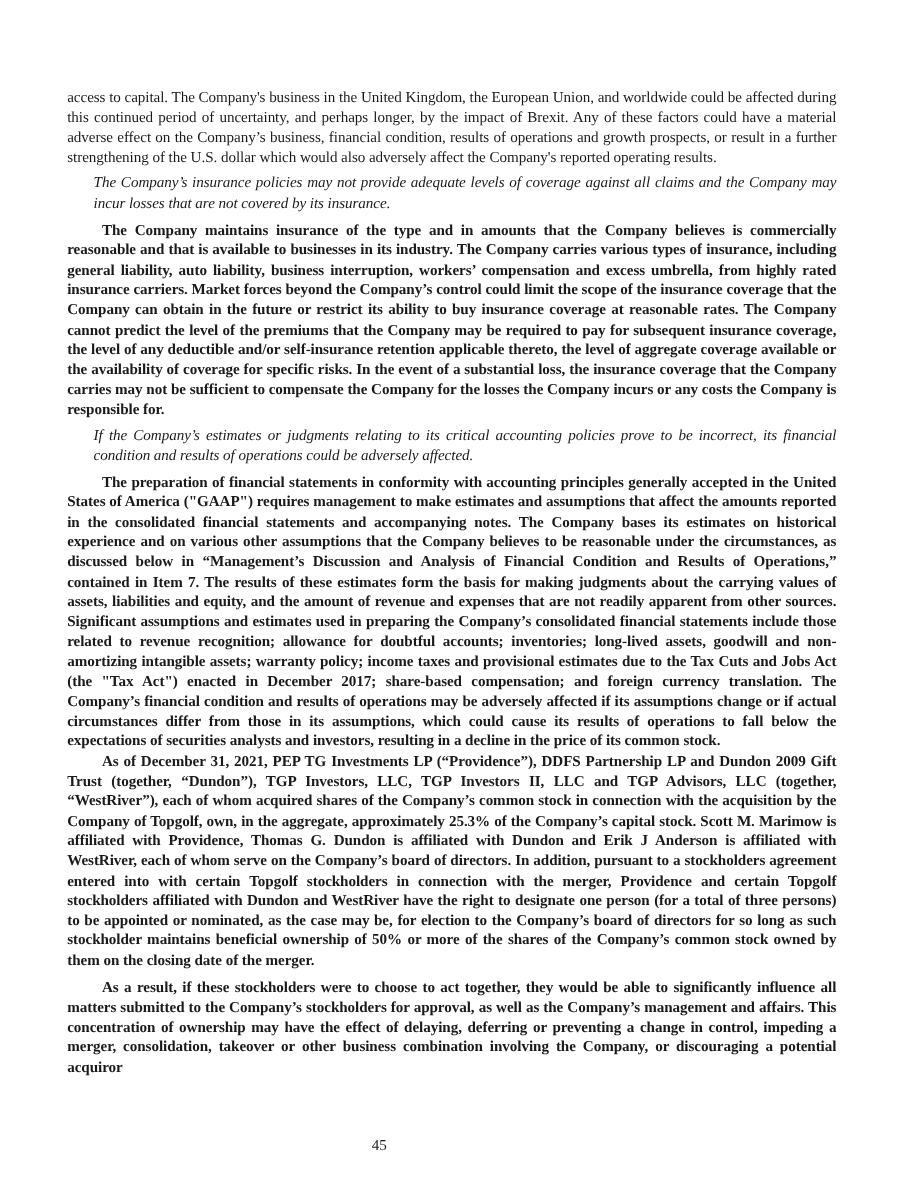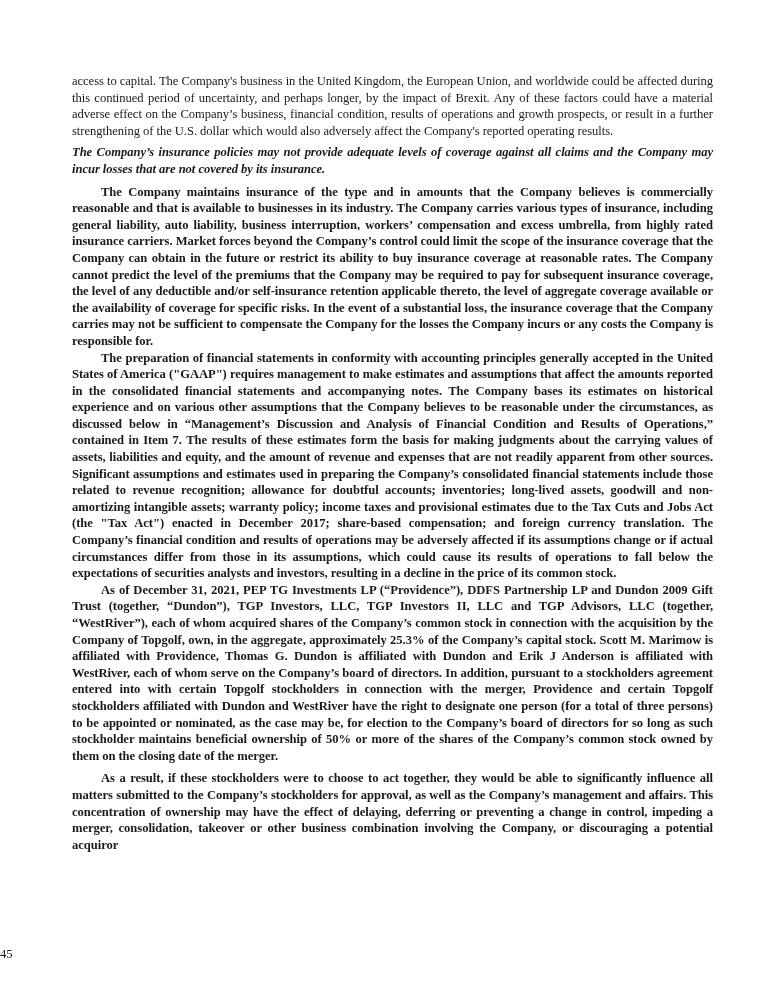--- a/index.html
+++ b/index.html
@@ -10,60 +10,63 @@
     body {
       width: 768px;
       height: 1000px;
       position: relative;
       overflow: hidden;
       font-family: "Liberation Serif", "DejaVu Serif", serif;
       color: #1a1a1a;
     }
     .page {
       position: absolute;
-      left: 72px;
+      left: 56px;
       top: 73px;
       width: 641px;
     }
     p {
       margin: 0;
       font-size: 12.6px;
       line-height: 16.6px;
       text-align: justify;
       letter-spacing: -0.05px;
     }
     p.indent {
       text-indent: 29px;
       font-weight: bold;
     }
     p.heading {
-      font-weight: bold;
+      font-weight: normal;
       font-style: italic;
       margin-top: 6px;
       margin-bottom: 6px;
+      margin-left: 22px;
     }
     p.body + p.heading,
     p.indent + p.heading { margin-top: 5px; }
     .gap { height: 6px; }
     .page-number {
       position: absolute;
       left: 0;
       width: 632px;
       top: 947px;
+      text-align: center;
       font-size: 12.6px;
       font-family: "Liberation Serif", "DejaVu Serif", serif;
       color: #1a1a1a;
     }
   </style>
 </head>
 <body>
 
 <div class="page">
   <p class="body">access to capital. The Company's business in the United Kingdom, the European Union, and worldwide could be affected during this continued period of uncertainty, and perhaps longer, by the impact of Brexit.  Any of these factors could have a material adverse effect on the Company’s business, financial condition, results of operations and growth prospects, or result in a further strengthening of the U.S. dollar which would also adversely affect the Company's reported operating results.</p>
   <p class="heading">The Company’s insurance policies may not provide adequate levels of coverage against all claims and the Company may incur losses that are not covered by its insurance.</p>
   <p class="indent">The Company maintains insurance of the type and in amounts that the Company believes is commercially reasonable and that is available to businesses in its industry. The Company carries various types of insurance, including general liability, auto liability, business interruption, workers’ compensation and excess umbrella, from highly rated insurance carriers. Market forces beyond the Company’s control could limit the scope of the insurance coverage that the Company can obtain in the future or restrict its ability to buy insurance coverage at reasonable rates. The Company cannot predict the level of the premiums that the Company may be required to pay for subsequent insurance coverage, the level of any deductible and/or self-insurance retention applicable thereto, the level of aggregate coverage available or the availability of coverage for specific risks.  In the event of a substantial loss, the insurance coverage that the Company carries may not be sufficient to compensate the Company for the losses the Company incurs or any costs the Company is responsible for.</p>
+  <p class="heading">If the Company’s estimates or judgments relating to its critical accounting policies prove to be incorrect, its financial condition and results of operations could be adversely affected.</p>
   <p class="indent">The preparation of financial statements in conformity with accounting principles generally accepted in the United States of America ("GAAP") requires management to make estimates and assumptions that affect the amounts reported in the consolidated financial statements and accompanying notes. The Company bases its estimates on historical experience and on various other assumptions that the Company believes to be reasonable under the circumstances, as discussed below in “Management’s Discussion and Analysis of Financial Condition and Results of Operations,” contained in Item 7. The results of these estimates form the basis for making judgments about the carrying values of assets, liabilities and equity, and the amount of revenue and expenses that are not readily apparent from other sources. Significant assumptions and estimates used in preparing the Company’s consolidated financial statements include those related to revenue recognition; allowance for doubtful accounts; inventories; long-lived assets, goodwill and non-amortizing intangible assets; warranty policy; income taxes and provisional estimates due to the Tax Cuts and Jobs Act (the "Tax Act") enacted in December 2017; share-based compensation; and foreign currency translation. The Company’s financial condition and results of operations may be adversely affected if its assumptions change or if actual circumstances differ from those in its assumptions, which could cause its results of operations to fall below the expectations of securities analysts and investors, resulting in a decline in the price of its common stock.</p>
   <p class="indent">As of December 31, 2021, PEP TG Investments LP (“Providence”), DDFS Partnership LP and Dundon 2009 Gift Trust (together, “Dundon”), TGP Investors, LLC, TGP Investors II, LLC and TGP Advisors, LLC (together, “WestRiver”), each of whom acquired shares of the Company’s common stock in connection with the acquisition by the Company of Topgolf, own, in the aggregate, approximately 25.3% of the Company’s capital stock.  Scott M. Marimow is affiliated with Providence, Thomas G. Dundon is affiliated with Dundon and Erik J Anderson is affiliated with WestRiver, each of whom serve on the Company’s board of directors. In addition, pursuant to a stockholders agreement entered into with certain Topgolf stockholders in connection with the merger, Providence and certain Topgolf stockholders affiliated with Dundon and WestRiver have the right to designate one person (for a total of three persons) to be appointed or nominated, as the case may be, for election to the Company’s board of directors for so long as such stockholder maintains beneficial ownership of 50% or more of the shares of the Company’s common stock owned by them on the closing date of the merger.</p>
   <div class="gap"></div>
   <p class="indent">As a result, if these stockholders were to choose to act together, they would be able to significantly influence all matters submitted to the Company’s stockholders for approval, as well as the Company’s management and affairs. This concentration of ownership may have the effect of delaying, deferring or preventing a change in control, impeding a merger, consolidation, takeover or other business combination involving the Company, or discouraging a potential acquiror</p>
 </div>
 
 <div class="page-number">45</div>
 
 </body></html>

